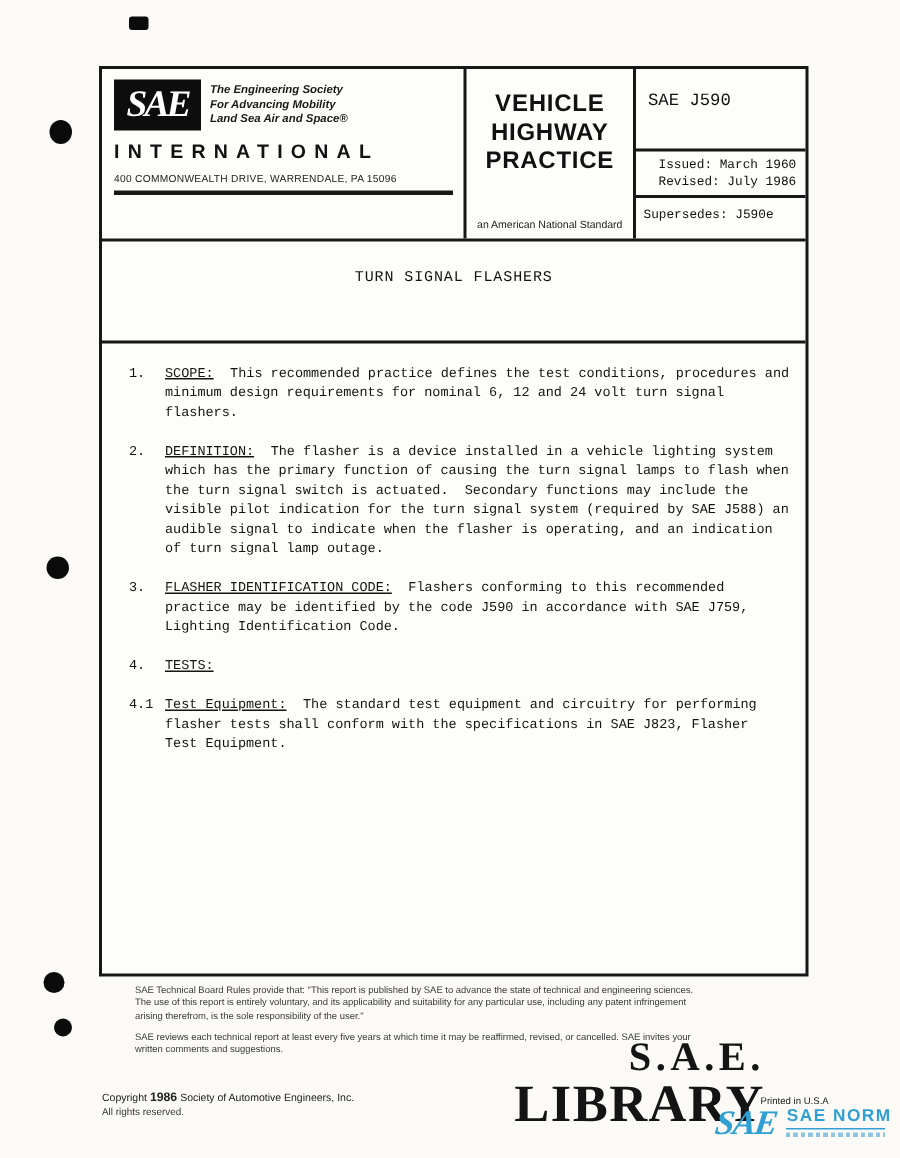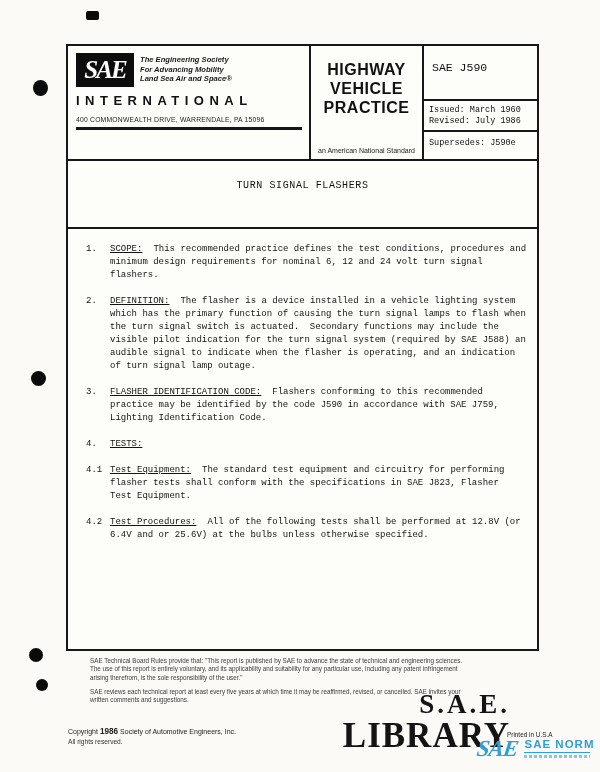--- a/index.html
+++ b/index.html
@@ -28,21 +28,21 @@
   .intl { position:absolute; left:8px; top:47px; right:7px; font-size:13px; font-weight:bold;
           letter-spacing:5.5px; color:#111; border-bottom:2px solid #171717; padding-bottom:19px; white-space:nowrap; }
   .addr { position:absolute; left:8px; top:70px; right:7px; font-size:6.8px; color:#222;
           border-bottom:2px solid #171717; padding-bottom:5px; letter-spacing:0.2px; white-space:nowrap; }
   .hdr-center { flex:1; position:relative; text-align:center; }
   .hvp { margin-top:14px; font-size:16px; font-weight:bold; line-height:19px; letter-spacing:0.5px; color:#111; }
   .ans { position:absolute; bottom:5px; left:0; right:0; font-size:7px; color:#222; }
   .hdr-right { width:115px; border-left:2px solid #171717; display:flex; flex-direction:column;
                font-family:"Liberation Mono","DejaVu Sans Mono", monospace; color:#111; }
   .dn    { height:55px; border-bottom:2px solid #171717; font-size:11.5px; padding:15px 0 16px 8px; }
-  .dates { height:31px; border-bottom:2px solid #171717; font-size:8.5px; line-height:11px; padding:4px 0 0 5px; white-space:nowrap; }
+  .dates { height:31px; border-bottom:2px solid #171717; font-size:8.5px; line-height:11px; padding:4px 0 0 15px; white-space:nowrap; }
   .sup   { flex:1; font-size:8.5px; padding:6px 0 0 5px; white-space:nowrap; }
 
   .doc-title { position:absolute; top:134px; left:0; right:0; text-align:center;
                font-family:"Liberation Mono","DejaVu Sans Mono", monospace; font-size:10px;
                letter-spacing:0.6px; color:#131313; }
   .rule { position:absolute; top:181px; left:0; right:0; border-top:2px solid #171717; }
 
   .docbody { position:absolute; top:197px; left:18px; right:6px;
              font-family:"Liberation Mono","DejaVu Sans Mono", monospace;
              font-size:9px; line-height:13px; color:#141414; }
@@ -98,22 +98,22 @@
           <div>The Engineering Society</div>
           <div>For Advancing Mobility</div>
           <div>Land Sea Air and Space®</div>
         </div>
         <div class="intl">INTERNATIONAL</div>
         <div class="addr">400 COMMONWEALTH DRIVE, WARRENDALE, PA 15096</div>
       </div>
 
       <div class="hdr-center">
         <div class="hvp">
+          <div>VEHICLE</div>
           <div>HIGHWAY</div>
-          <div>VEHICLE</div>
           <div>PRACTICE</div>
         </div>
         <div class="ans">an American National Standard</div>
       </div>
 
       <div class="hdr-right">
         <div class="dn">SAE J590</div>
         <div class="dates">
           <div>Issued: March 1960</div>
           <div>Revised: July 1986</div>
@@ -145,24 +145,20 @@
 Lighting Identification Code.</span>
       </div>
       <div class="sec">
         <span class="num">4.</span><span class="lbl">TESTS:</span><span class="txt"></span>
       </div>
       <div class="sec">
         <span class="num">4.1</span><span class="lbl">Test Equipment:</span><span class="txt">The standard test equipment and circuitry for performing
 flasher tests shall conform with the specifications in SAE J823, Flasher
 Test Equipment.</span>
       </div>
-      <div class="sec">
-        <span class="num">4.2</span><span class="lbl">Test Procedures:</span><span class="txt">All of the following tests shall be performed at 12.8V (or
-6.4V and or 25.6V) at the bulbs unless otherwise specified.</span>
-      </div>
     </div>
   </div>
 
   <div class="note note1">SAE Technical Board Rules provide that: "This report is published by SAE to advance the state of technical and engineering sciences.
 The use of this report is entirely voluntary, and its applicability and suitability for any particular use, including any patent infringement
 arising therefrom, is the sole responsibility of the user."</div>
   <div class="note note2">SAE reviews each technical report at least every five years at which time it may be reaffirmed, revised, or cancelled. SAE invites your
 written comments and suggestions.</div>
 
   <div class="copyright">

